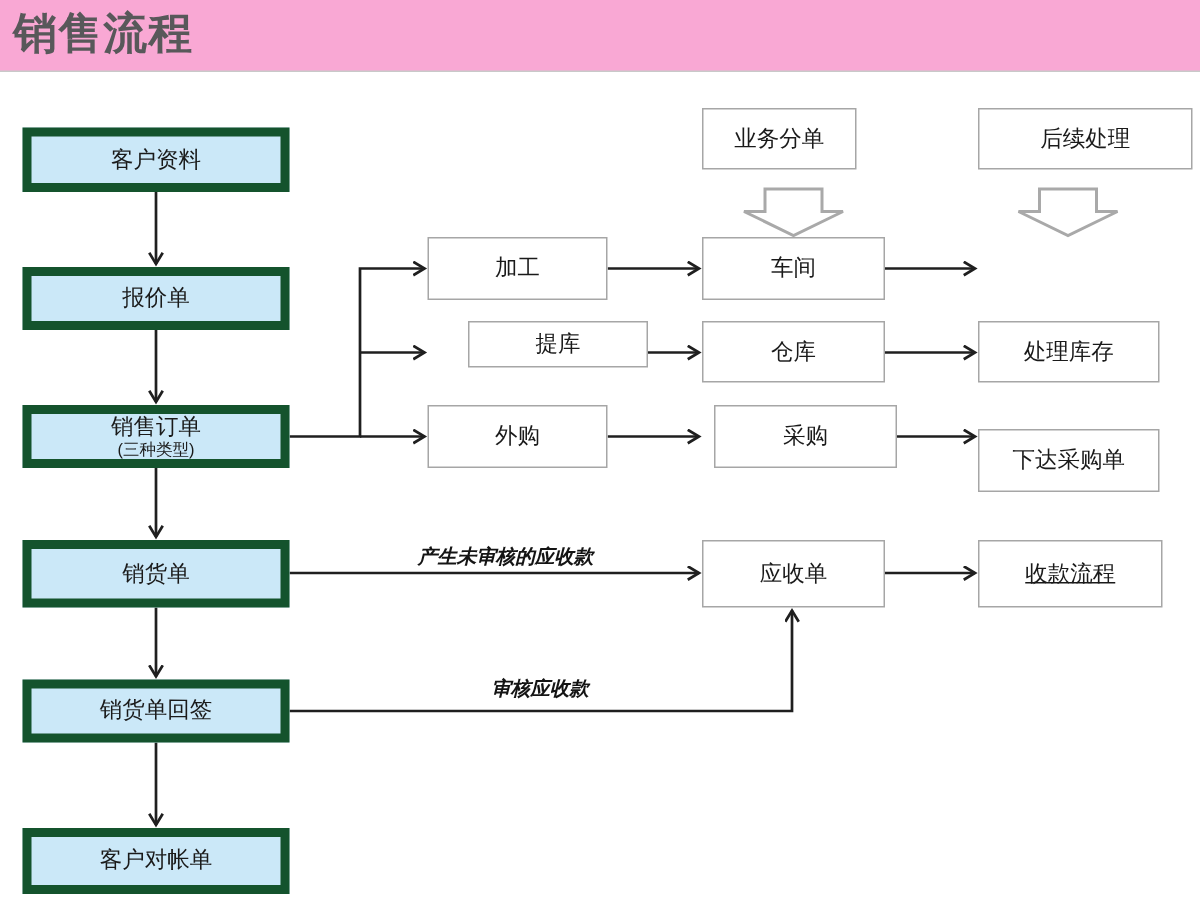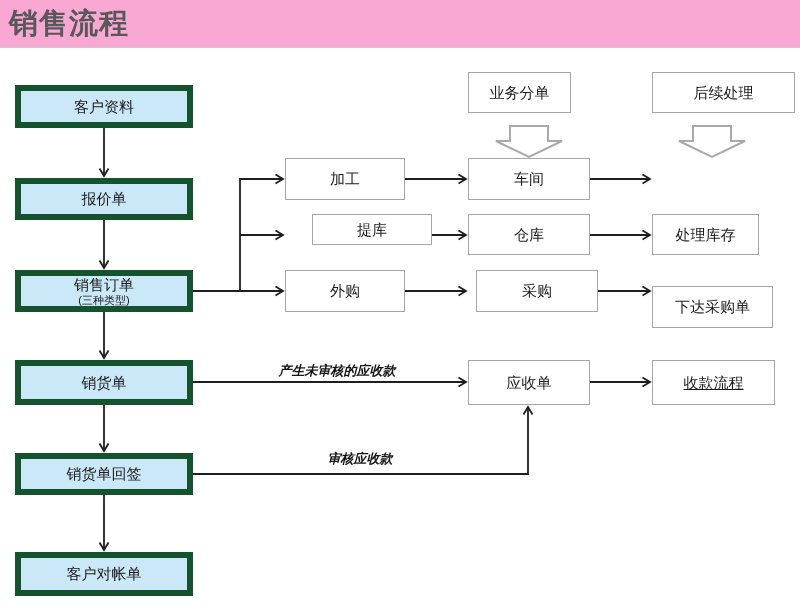--- a/index.html
+++ b/index.html
@@ -120,21 +120,21 @@
     <div class="node white" style="left:452px;top:270px;width:122px;height:42px;margin-left:24px;">
       <span>采购</span>
     </div>
     <div class="node white" style="left:468px;top:360px;width:122px;height:45px;">
       <span>应收单</span>
     </div>
 
     <div class="node white" style="left:652px;top:72px;width:143px;height:41px;">
       <span>后续处理</span>
     </div>
-    <div class="node white" style="left:652px;top:214px;width:107px;height:41px;justify-content:center;">
+    <div class="node white" style="left:652px;top:214px;width:121px;height:41px;justify-content:center;">
       <span>处理库存</span>
     </div>
     <div class="node white" style="left:652px;top:286px;width:121px;height:42px;">
       <span>下达采购单</span>
     </div>
     <div class="node white" style="left:652px;top:360px;width:123px;height:45px;text-decoration:underline;">
       <span>收款流程</span>
     </div>
 
     <div class="edge-label" style="left:252px;top:362px;width:170px;">产生未审核的应收款</div>

